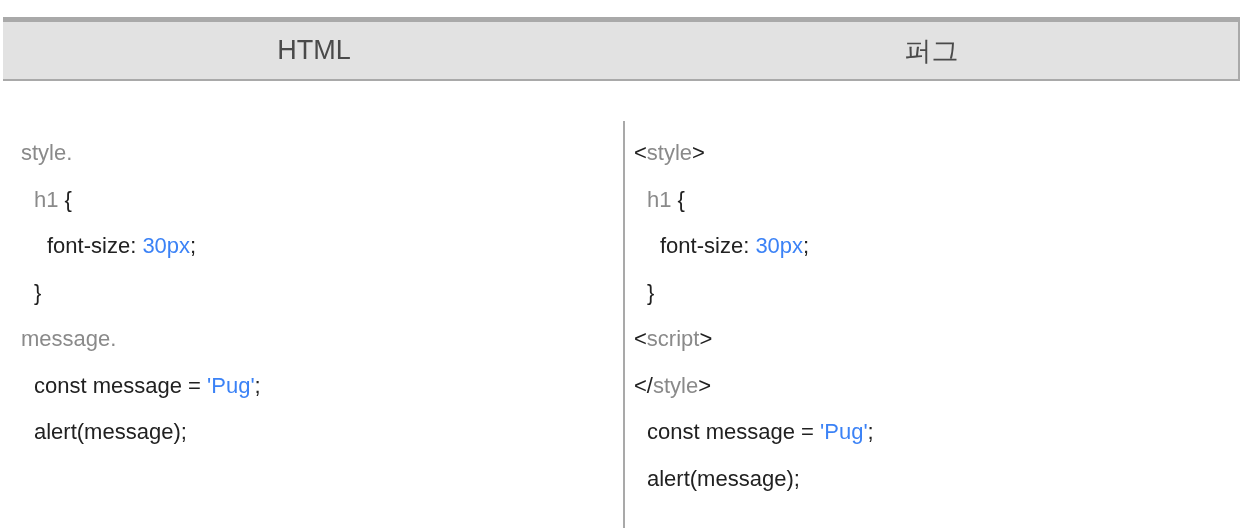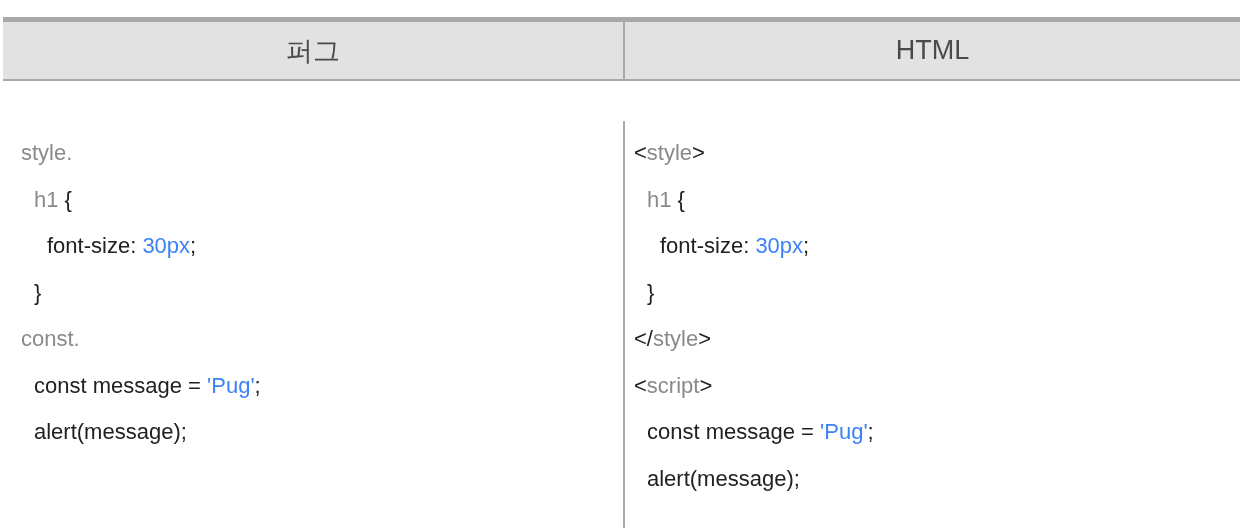--- a/index.html
+++ b/index.html
@@ -56,35 +56,35 @@
   }
   .tone-dark  { color: #212121; }
   .tone-tag   { color: #8a8a8a; }
   .tone-value { color: #3b82f6; }
 </style>
 </head>
 <body>
 
 <div class="stage">
   <div class="cmp-table">
+    <div class="th">HTML</div>
     <div class="th col-left">퍼그</div>
-    <div class="th">HTML</div>
     <div class="td pug-cell col-left">
         <div class="code-line" style="padding-left: 0px;"><span class="tone-tag">style.</span></div>
         <div class="code-line" style="padding-left: 13px;"><span class="tone-tag">h1 </span><span class="tone-dark">{</span></div>
         <div class="code-line" style="padding-left: 26px;"><span class="tone-dark">font-size: </span><span class="tone-value">30px</span><span class="tone-dark">;</span></div>
         <div class="code-line" style="padding-left: 13px;"><span class="tone-dark">}</span></div>
-        <div class="code-line" style="padding-left: 0px;"><span class="tone-tag">const.</span></div>
+        <div class="code-line" style="padding-left: 0px;"><span class="tone-tag">message.</span></div>
         <div class="code-line" style="padding-left: 13px;"><span class="tone-dark">const message = </span><span class="tone-value">'Pug'</span><span class="tone-dark">;</span></div>
         <div class="code-line" style="padding-left: 13px;"><span class="tone-dark">alert(message);</span></div>
       </div>
     <div class="td html-cell">
         <div class="code-line" style="padding-left: 0px;"><span class="tone-dark">&lt;</span><span class="tone-tag">style</span><span class="tone-dark">&gt;</span></div>
         <div class="code-line" style="padding-left: 13px;"><span class="tone-tag">h1 </span><span class="tone-dark">{</span></div>
         <div class="code-line" style="padding-left: 26px;"><span class="tone-dark">font-size: </span><span class="tone-value">30px</span><span class="tone-dark">;</span></div>
         <div class="code-line" style="padding-left: 13px;"><span class="tone-dark">}</span></div>
+        <div class="code-line" style="padding-left: 0px;"><span class="tone-dark">&lt;</span><span class="tone-tag">script</span><span class="tone-dark">&gt;</span></div>
         <div class="code-line" style="padding-left: 0px;"><span class="tone-dark">&lt;/</span><span class="tone-tag">style</span><span class="tone-dark">&gt;</span></div>
-        <div class="code-line" style="padding-left: 0px;"><span class="tone-dark">&lt;</span><span class="tone-tag">script</span><span class="tone-dark">&gt;</span></div>
         <div class="code-line" style="padding-left: 13px;"><span class="tone-dark">const message = </span><span class="tone-value">'Pug'</span><span class="tone-dark">;</span></div>
         <div class="code-line" style="padding-left: 13px;"><span class="tone-dark">alert(message);</span></div>
       </div>
   </div>
 </div>
 
 </body></html>

